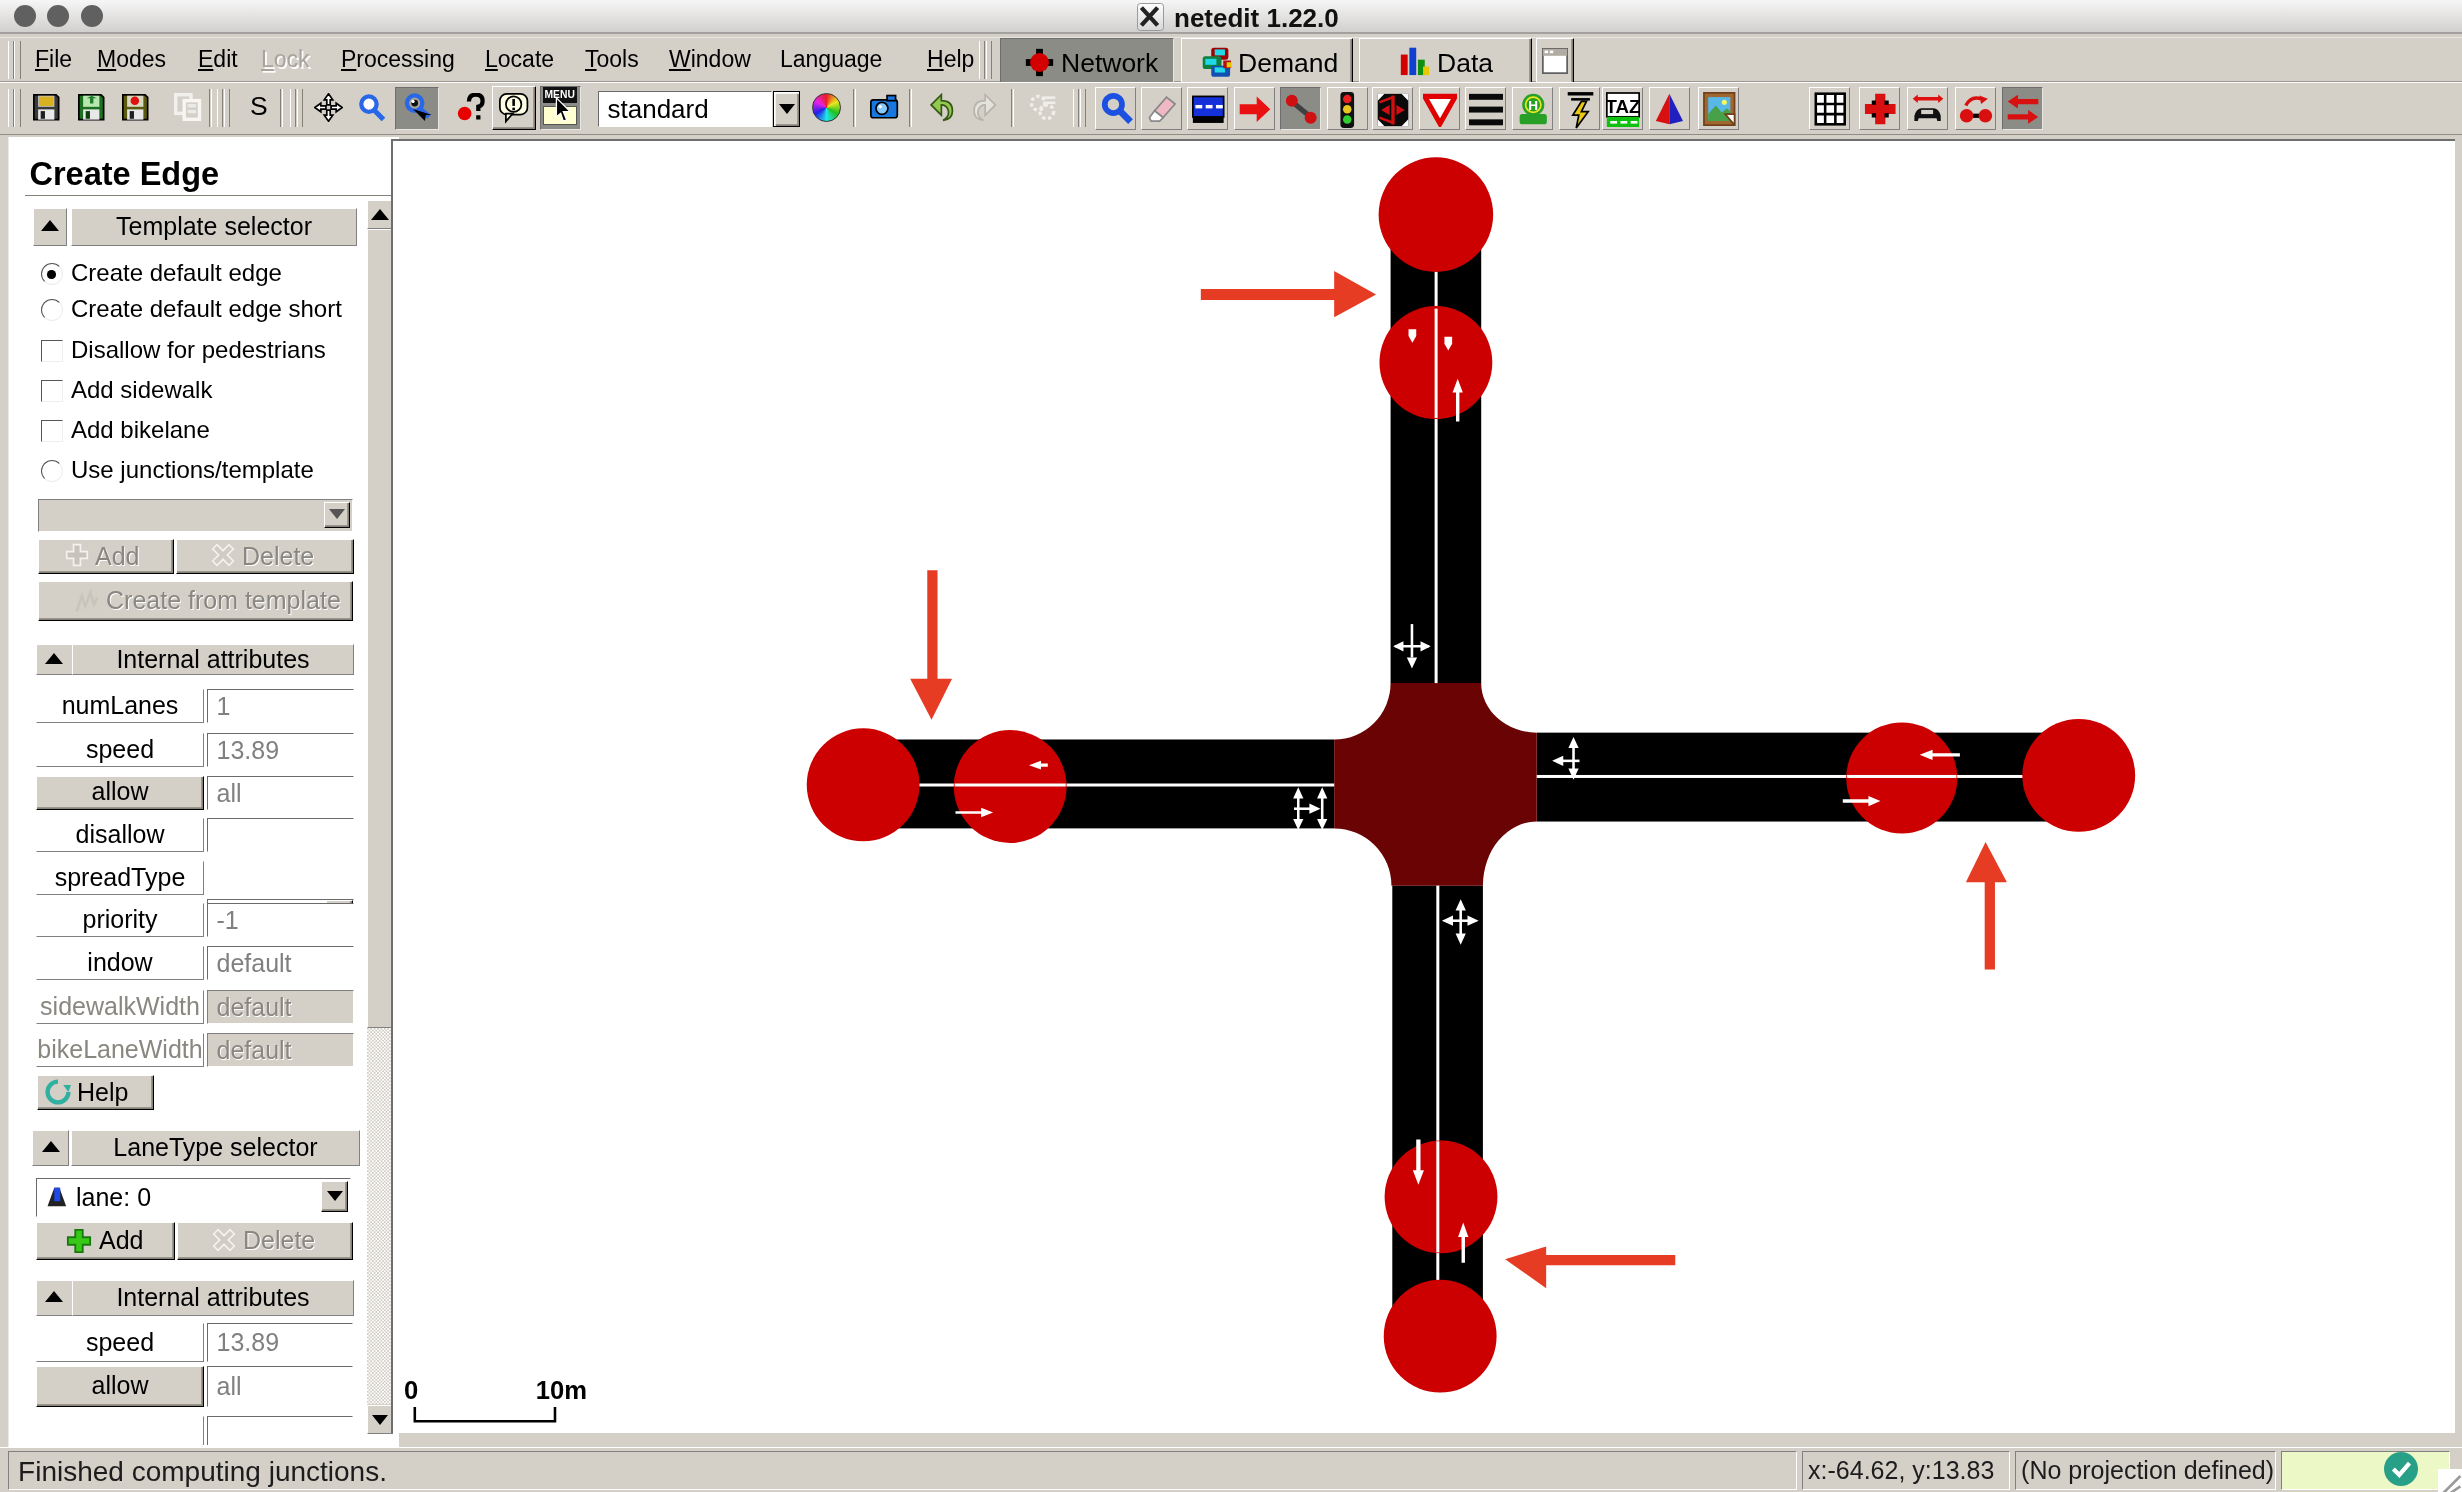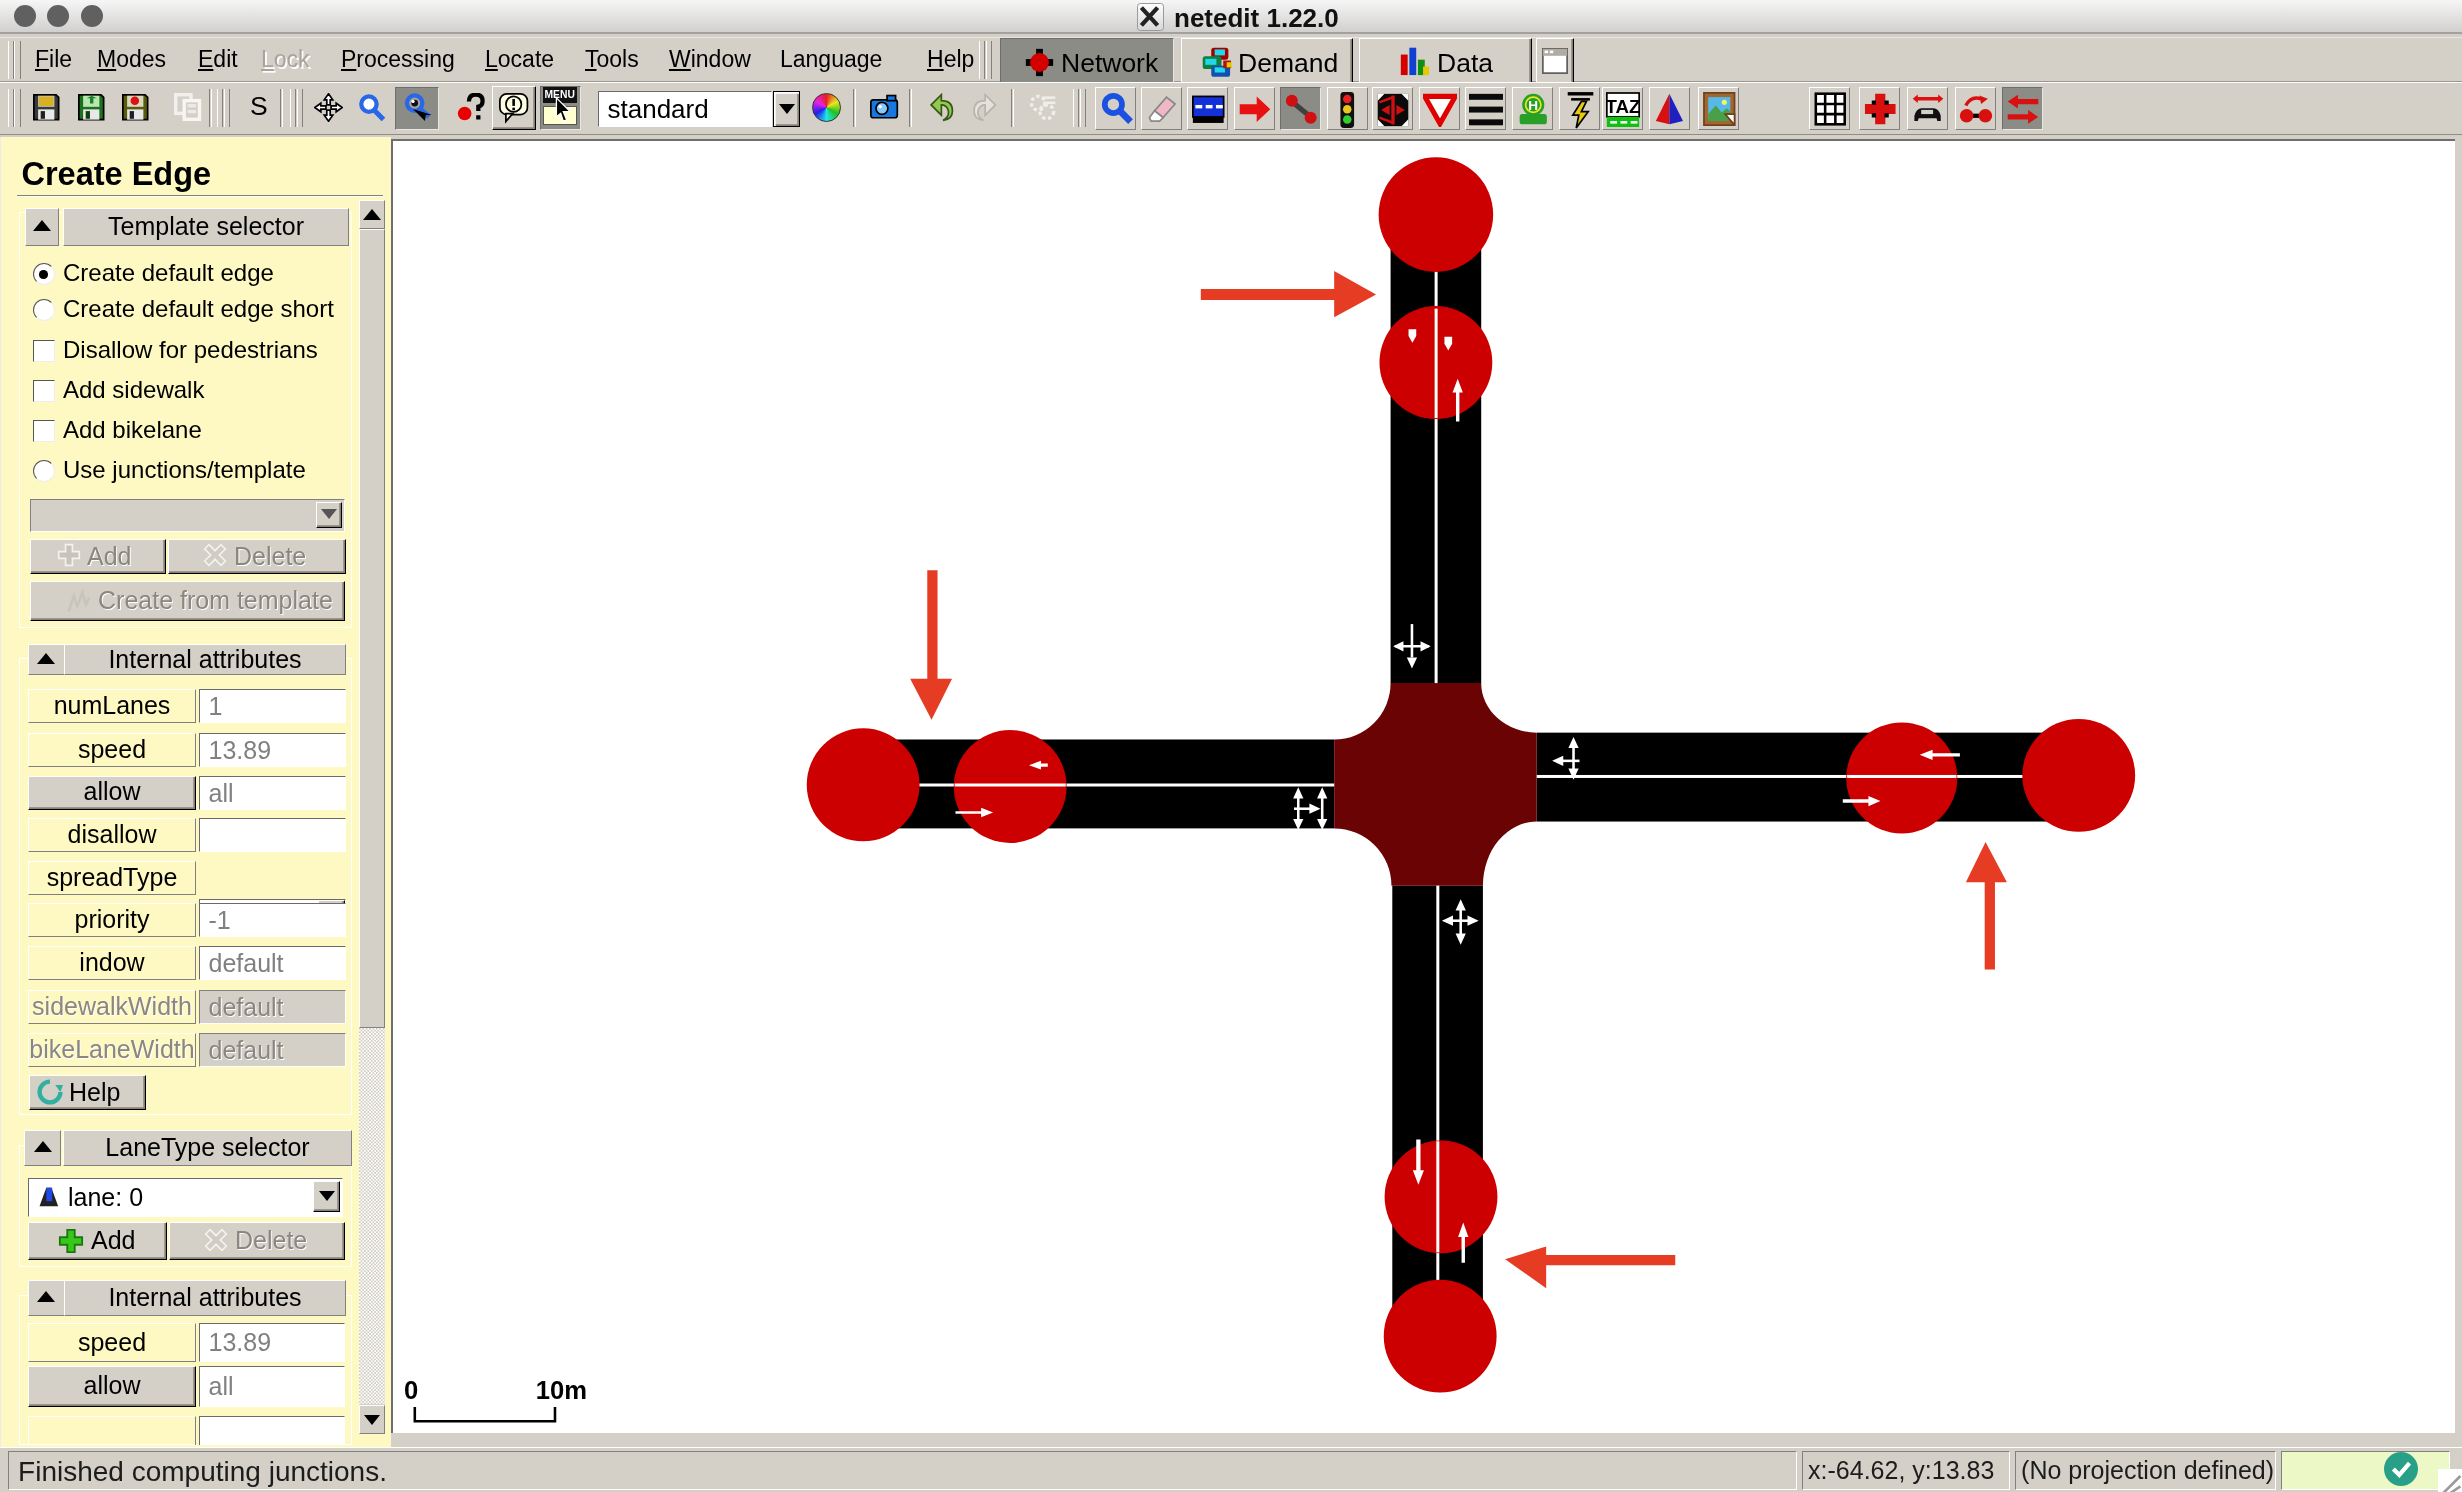--- a/index.html
+++ b/index.html
@@ -345,21 +345,21 @@
     </svg>
   </div>
   <div class="abs pressed" style="left:2002px;top:4.3px;width:41px;height:43px;">
     <svg class="abs" style="left:3.4px;top:5.1px;" width="34" height="32.5" viewBox="0 0 40 38">
       <path d="M14 2 L14 7 L38 7 L38 13 L14 13 L14 18 L2 10 Z" fill="#d81010"></path>
       <path d="M26 20 L26 25 L2 25 L2 31 L26 31 L26 36 L38 28 Z" fill="#d81010"></path>
     </svg>
   </div>
 </div>
 
-<div class="abs" id="leftpanel" style="left:0;top:137px;width:391px;height:1310px;background:#fef9c3;border-left:1.7px solid #eceae6;">
+<div class="abs" id="leftpanel" style="left:8px;top:137px;width:391px;height:1310px;background:#ffffff;border-left:1.7px solid #eceae6;">
   <div class="abs" style="left:20.5px;top:19px;font-size:32.5px;font-weight:bold;color:#000;white-space:nowrap;">Create Edge</div>
   <div class="abs" style="left:16.2px;top:58px;width:366px;height:1.7px;background:#84807a;border-bottom:1.7px solid #fff;"></div>
 
   <div class="abs" style="left:0px;top:68px;width:357px;height:1240px;overflow:hidden;font-size:25px;white-space:nowrap;">
 
     <div class="abs" style="left:18px;top:6.8px;width:333px;height:416px;border:1.7px groove #fff;"></div>
     <div class="abs raised" style="left:24px;top:2.6px;width:34px;height:38px;background:#d4d0c8;">
         <div class="tri-up" style="margin:11px auto 0;"></div>
       </div>
     <div class="abs raised" style="left:62px;top:2.6px;width:286px;height:38px;background:#d4d0c8;text-align:center;"><span style="font-size:25px;line-height:34px;">Template selector</span></div>

